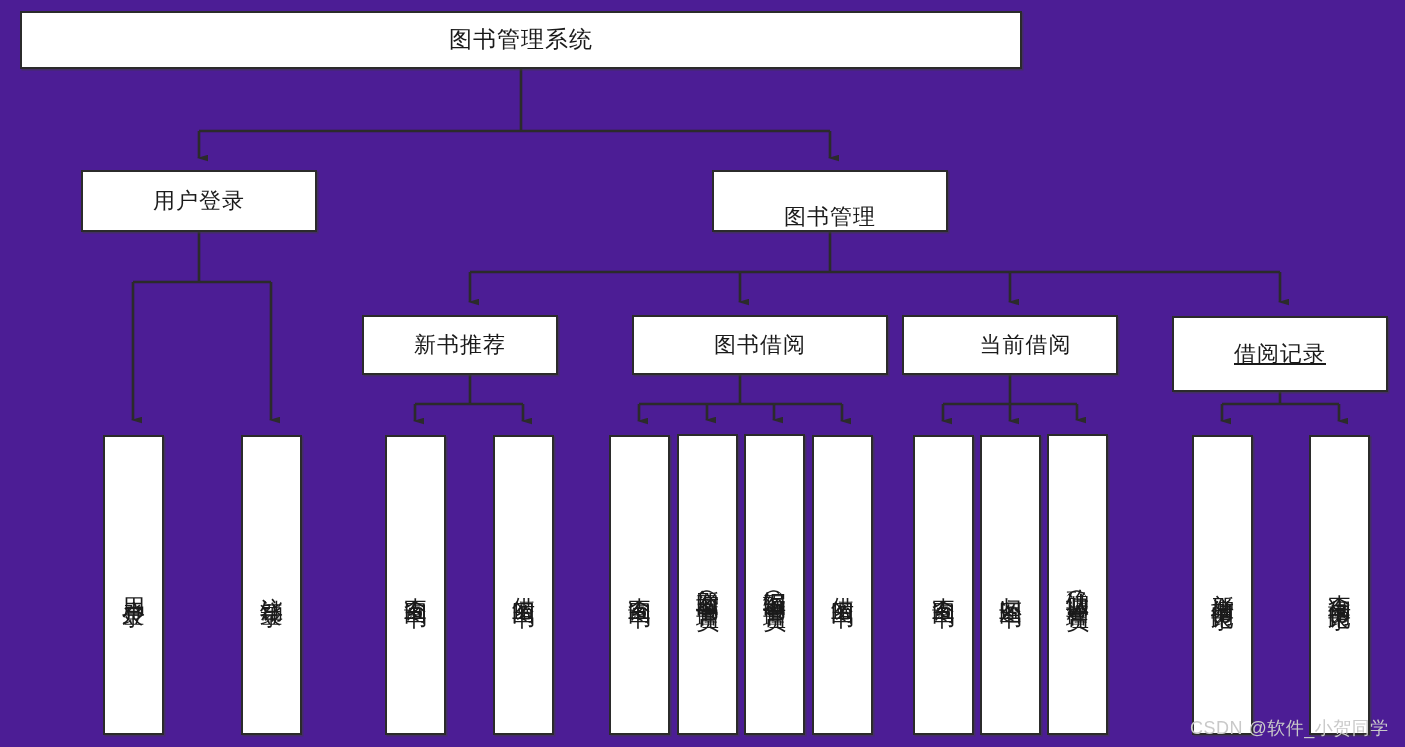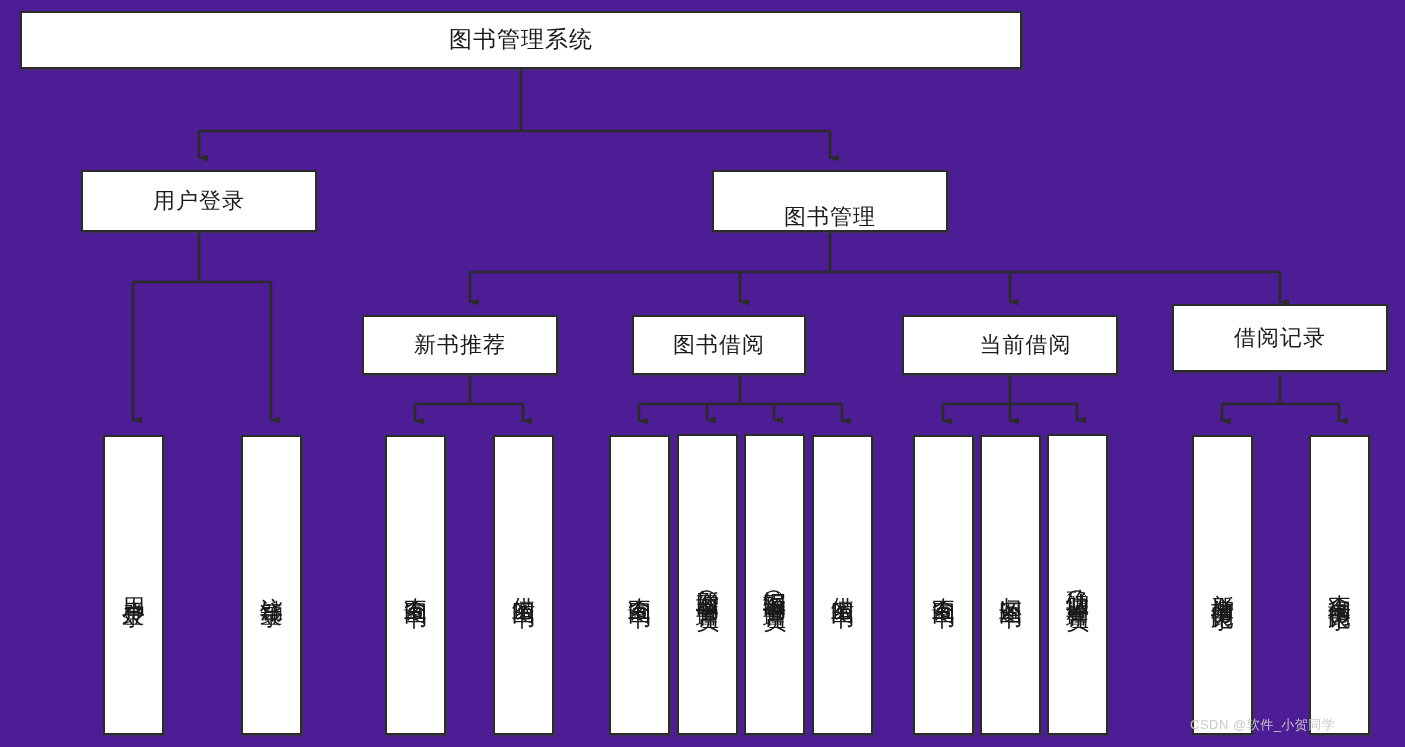--- a/index.html
+++ b/index.html
@@ -52,21 +52,21 @@
     line-height: 1.25;
     padding: 4px 0;
   }
   .node.vertical .vlabel {
     writing-mode: vertical-rl;
     text-orientation: upright;
     display: block;
   }
   .watermark {
     position: absolute;
-    font-size: 13px;
+    font-size: 18px;
     color: #c9c9c9;
     letter-spacing: 0.5px;
     white-space: nowrap;
     user-select: none;
   }
 </style>
 </head>
 <body>
 
 <div id="canvas">
@@ -130,29 +130,29 @@
   </div>
 
   <div class="node horizontal" style="left:712px; top:170px; width:236px; height:62px;align-items:flex-end;">
     <span>图书管理</span>
   </div>
 
   <div class="node horizontal" style="left:362px; top:315px; width:196px; height:60px;">
     <span>新书推荐</span>
   </div>
 
-  <div class="node horizontal" style="left:632px; top:315px; width:174px; height:60px;">
+  <div class="node horizontal" style="left:632px; top:315px; width:256px; height:60px;">
     <span>图书借阅</span>
   </div>
 
   <div class="node horizontal" style="left:902px; top:315px; width:216px; height:60px;padding-left:31px;">
     <span>当前借阅</span>
   </div>
 
-  <div class="node horizontal" style="left:1172px; top:304px; width:216px; height:68px;">
+  <div class="node horizontal" style="left:1172px; top:316px; width:216px; height:76px;text-decoration:underline;">
     <span>借阅记录</span>
   </div>
 
   <div class="node vertical" style="left:103px; top:435px; width:61px; height:300px;">
     <span class="vlabel">用户登录</span>
   </div>
 
   <div class="node vertical" style="left:241px; top:435px; width:61px; height:300px;">
     <span class="vlabel">注销登录</span>
   </div>

